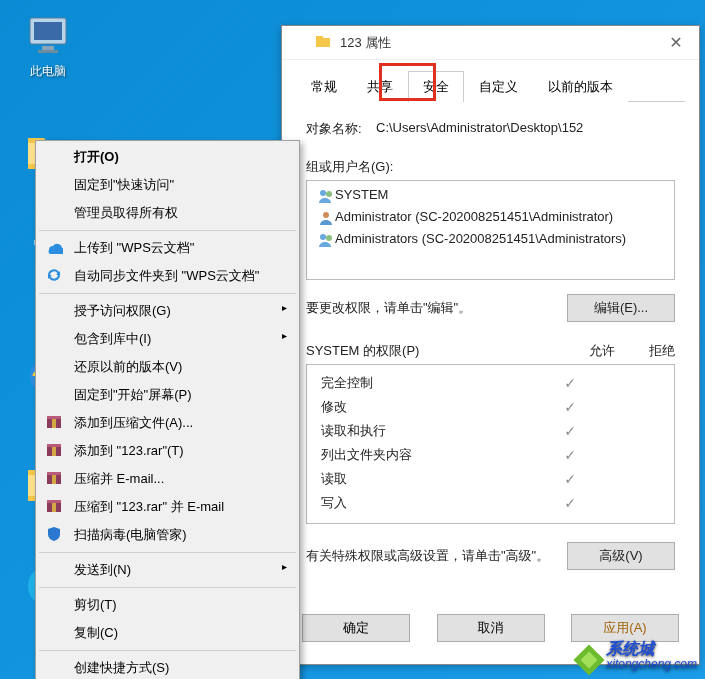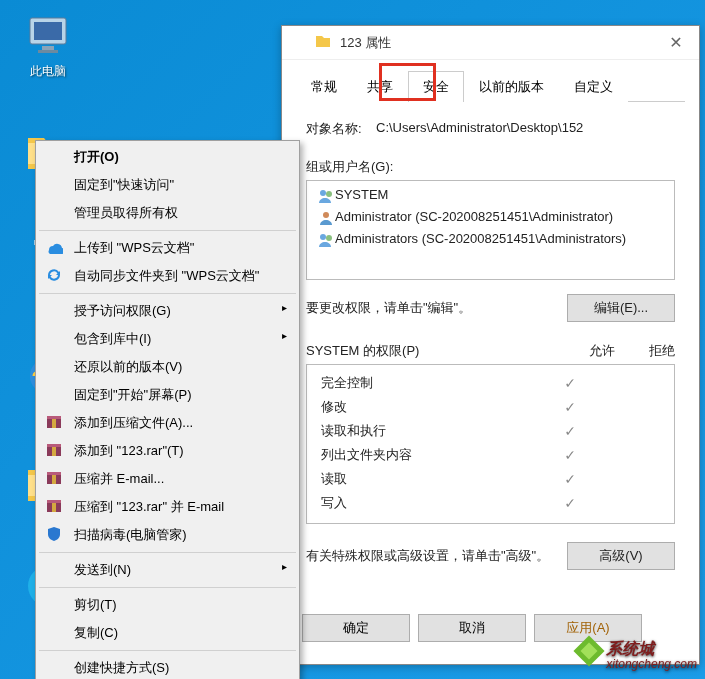--- a/index.html
+++ b/index.html
@@ -129,27 +129,27 @@
     }
     .perm-row .pname { flex: 1; }
     .perm-row .tick {
       width: 60px; text-align: center; color: #888; font-size: 14px;
     }
     .adv-row {
       display: flex; justify-content: space-between; align-items: center;
       margin-bottom: 26px;
     }
     .dialog-footer {
-      display: flex; justify-content: flex-start; gap: 8px; padding: 0 20px;
+      display: flex; justify-content: space-between; gap: 0; padding: 0 20px;
     }
     
     .watermark {
-      position: absolute; right: 8px; bottom: 8px; color: #7f1d1d;
+      position: absolute; right: 8px; bottom: 8px; color: #1d4ed8;
       text-shadow: 0 1px 3px rgba(0,0,0,.8); font-size: 12px;
-      display: flex; align-items: flex-start; gap: 6px; z-index: 10;
+      display: flex; align-items: flex-end; gap: 6px; z-index: 10;
       font-style: italic;
     }
     .watermark .wm-logo {
       width: 22px; height: 22px; background: #6dbb2e; transform: rotate(45deg);
       position: relative;
     }
     .watermark .wm-logo::after {
       content:""; position:absolute; inset:5px; background:#a2e05a;
     }
     .watermark .wm-text { display:flex; flex-direction:column; line-height:1.1; }
@@ -313,22 +313,22 @@
         </svg>
     </span>
     <span class="title">123 属性</span>
     <span class="close-btn">✕</span>
   </div>
 
   <div class="tabs">
     <div class="tab">常规</div>
     <div class="tab">共享</div>
     <div class="tab active">安全</div>
+    <div class="tab">自定义</div>
     <div class="tab">以前的版本</div>
-    <div class="tab">自定义</div>
   </div>
 
   <div class="highlight-box" style="left:97px; top:37px; width:57px; height:38px;"></div>
 
   <div class="dialog-body">
     <div class="row-obj">
       <div class="k">对象名称:</div>
       <div class="v">C:\Users\Administrator\Desktop\152</div>
     </div>
 

